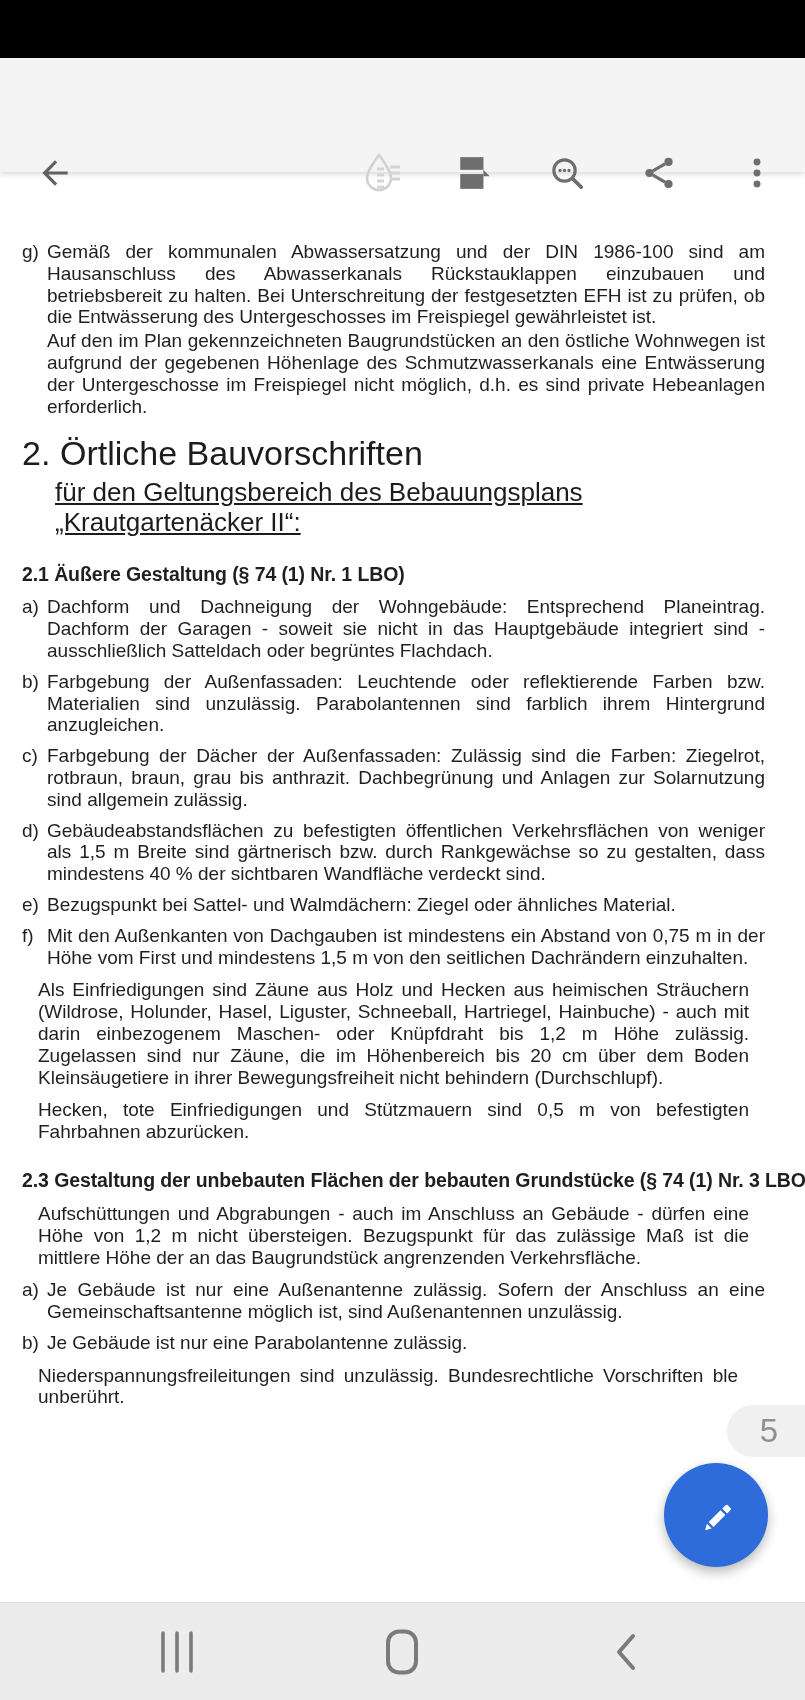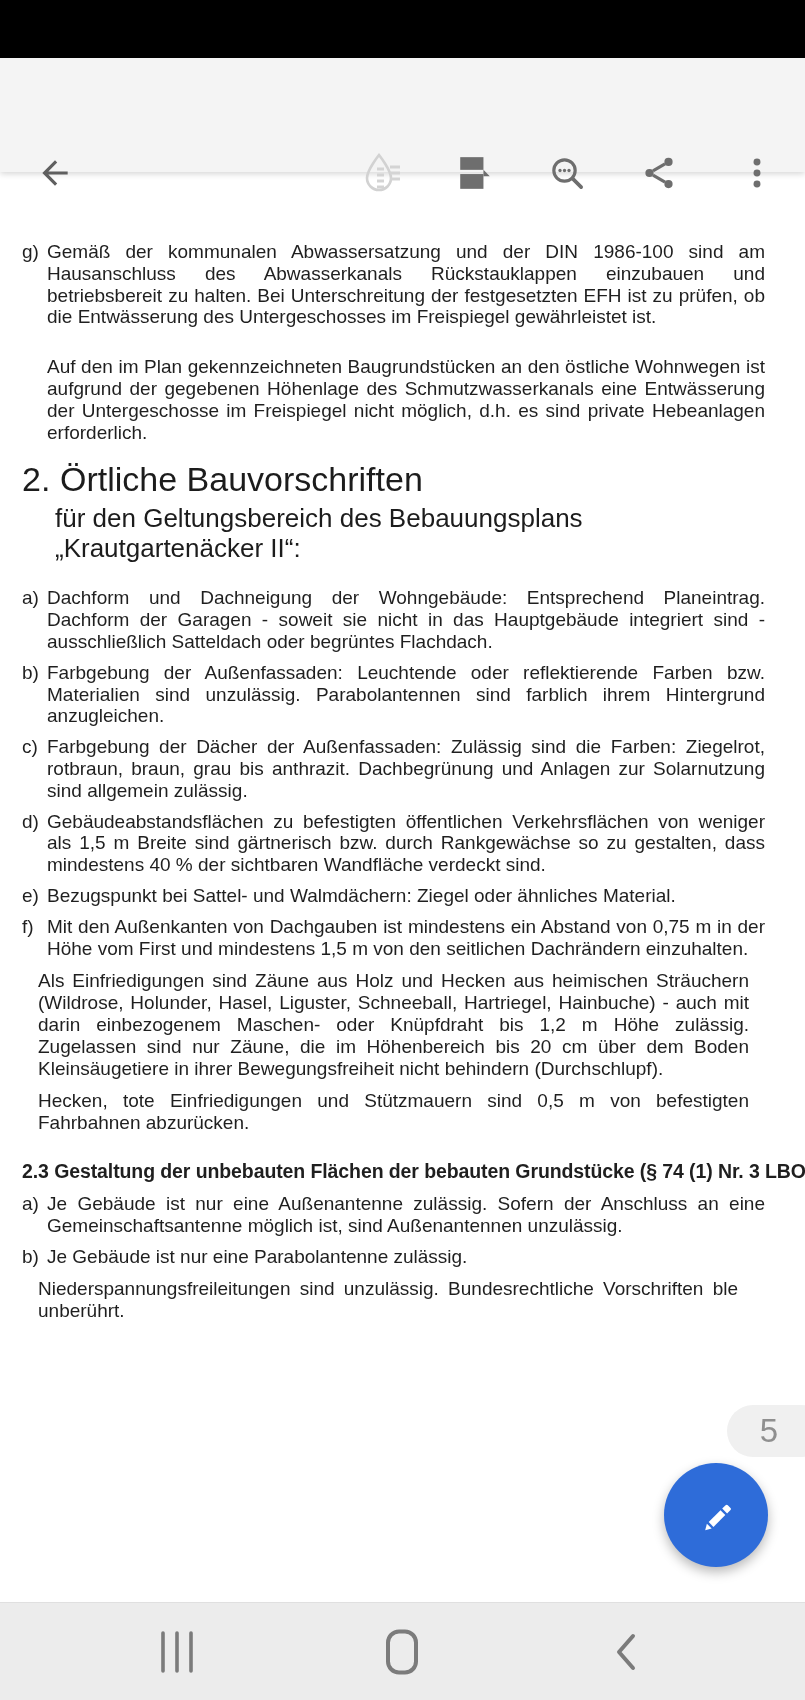--- a/index.html
+++ b/index.html
@@ -30,26 +30,26 @@
     color:#1f1f1f;font-size:19px;line-height:21.8px;
   }
   .doc-par{text-align:justify;}
   .block-par{margin:11px 16px;text-align:justify;}
   .block-par.no-gap-bottom{margin-bottom:0;}
   .block-par.no-gap-top{margin-top:0;}
   .force-last{text-align:justify;text-align-last:justify;width:700px;}
   .lettered{display:flex;margin:9px 0;}
   .lettered .lab{flex:0 0 25px;}
   .lettered .txt{flex:1;min-width:0;}
-  .lettered .txt .doc-par + .doc-par{margin-top:28px;}
+  .lettered .txt .doc-par + .doc-par{margin-top:2px;}
   .sec-head{font-weight:bold;font-size:19.5px;letter-spacing:-0.1px;
     margin:26px 0 10px;white-space:nowrap;line-height:23px;}
   .main-head{display:flex;font-size:34px;line-height:40px;margin:16px 0 4px;color:#1c1c1c;}
   .main-head .num{flex:0 0 38px;}
-  .sub-head{font-size:26px;line-height:30px;margin:2px 0 24px 33px;color:#1c1c1c;}
+  .sub-head{font-size:26px;line-height:30px;margin:2px 0 24px 33px;color:#1c1c1c;text-decoration:underline;}
   
   .page-chip{
     position:absolute;top:1405px;right:-22px;width:100px;height:52px;z-index:20;
     background:#f0f0f0;border-radius:26px;display:flex;align-items:center;
     justify-content:center;color:#8f8f8f;font-size:33px;padding-right:16px;box-sizing:border-box;
   }
   
   .fab{
     position:absolute;left:664px;top:1463px;width:104px;height:104px;border-radius:52px;
     background:#2e6cd9;border:none;z-index:30;display:flex;align-items:center;justify-content:center;
@@ -139,20 +139,21 @@
       <div class="txt">
         <div class="doc-par">Gemäß der kommunalen Abwassersatzung und der DIN 1986-100 sind am Hausanschluss des Abwasserkanals Rückstauklappen einzubauen und betriebsbereit zu halten. Bei Unterschreitung der festgesetzten EFH ist zu prüfen, ob die Entwässerung des Untergeschosses im Freispiegel gewährleistet ist.</div>
         <div class="doc-par">Auf den im Plan gekennzeichneten Baugrundstücken an den östliche Wohnwegen ist aufgrund der gegebenen Höhenlage des Schmutzwasserkanals eine Entwässerung der Untergeschosse im Freispiegel nicht möglich, d.h. es sind private Hebeanlagen erforderlich.</div>
       </div>
     </div>
     <div class="main-head">
       <div class="num">2.</div>
       <div class="tit">Örtliche Bauvorschriften</div>
     </div>
     <div class="sub-head">für den Geltungsbereich des Bebauungsplans „Krautgartenäcker II“:</div>
+    <div class="sec-head">2.1 Äußere Gestaltung (§ 74 (1) Nr. 1 LBO)</div>
     <div class="lettered">
       <div class="lab">a)</div>
       <div class="txt">
         <div class="doc-par">Dachform und Dachneigung der Wohngebäude: Entsprechend Planeintrag. Dachform der Garagen - soweit sie nicht in das Hauptgebäude integriert sind - ausschließlich Satteldach oder begrüntes Flachdach.</div>
       </div>
     </div>
     <div class="lettered">
       <div class="lab">b)</div>
       <div class="txt">
         <div class="doc-par">Farbgebung der Außenfassaden: Leuchtende oder reflektierende Farben bzw. Materialien sind unzulässig. Parabolantennen sind farblich ihrem Hintergrund anzugleichen.</div>
@@ -178,20 +179,21 @@
     </div>
     <div class="lettered">
       <div class="lab">f)</div>
       <div class="txt">
         <div class="doc-par">Mit den Außenkanten von Dachgauben ist mindestens ein Abstand von 0,75 m in der Höhe vom First und mindestens 1,5 m von den seitlichen Dachrändern einzuhalten.</div>
       </div>
     </div>
     <div class="block-par">Als Einfriedigungen sind Zäune aus Holz und Hecken aus heimischen Sträuchern (Wildrose, Holunder, Hasel, Liguster, Schneeball, Hartriegel, Hainbuche) - auch mit darin einbezogenem Maschen- oder Knüpfdraht bis 1,2 m Höhe zulässig. Zugelassen sind nur Zäune, die im Höhenbereich bis 20 cm über dem Boden Kleinsäugetiere in ihrer Bewegungsfreiheit nicht behindern (Durchschlupf).</div>
     <div class="block-par">Hecken, tote Einfriedigungen und Stützmauern sind 0,5 m von befestigten Fahrbahnen abzurücken.</div>
     <div class="sec-head">2.3 Gestaltung der unbebauten Flächen der bebauten Grundstücke (§ 74 (1) Nr. 3 LBO)</div>
+    <div class="block-par">Aufschüttungen und Abgrabungen - auch im Anschluss an Gebäude - dürfen eine Höhe von 1,2 m nicht übersteigen. Bezugspunkt für das zulässige Maß ist die mittlere Höhe der an das Baugrundstück angrenzenden Verkehrsfläche.</div>
     <div class="lettered">
       <div class="lab">a)</div>
       <div class="txt">
         <div class="doc-par">Je Gebäude ist nur eine Außenantenne zulässig. Sofern der Anschluss an eine Gemeinschaftsantenne möglich ist, sind Außenantennen unzulässig.</div>
       </div>
     </div>
     <div class="lettered">
       <div class="lab">b)</div>
       <div class="txt">
         <div class="doc-par">Je Gebäude ist nur eine Parabolantenne zulässig.</div>

